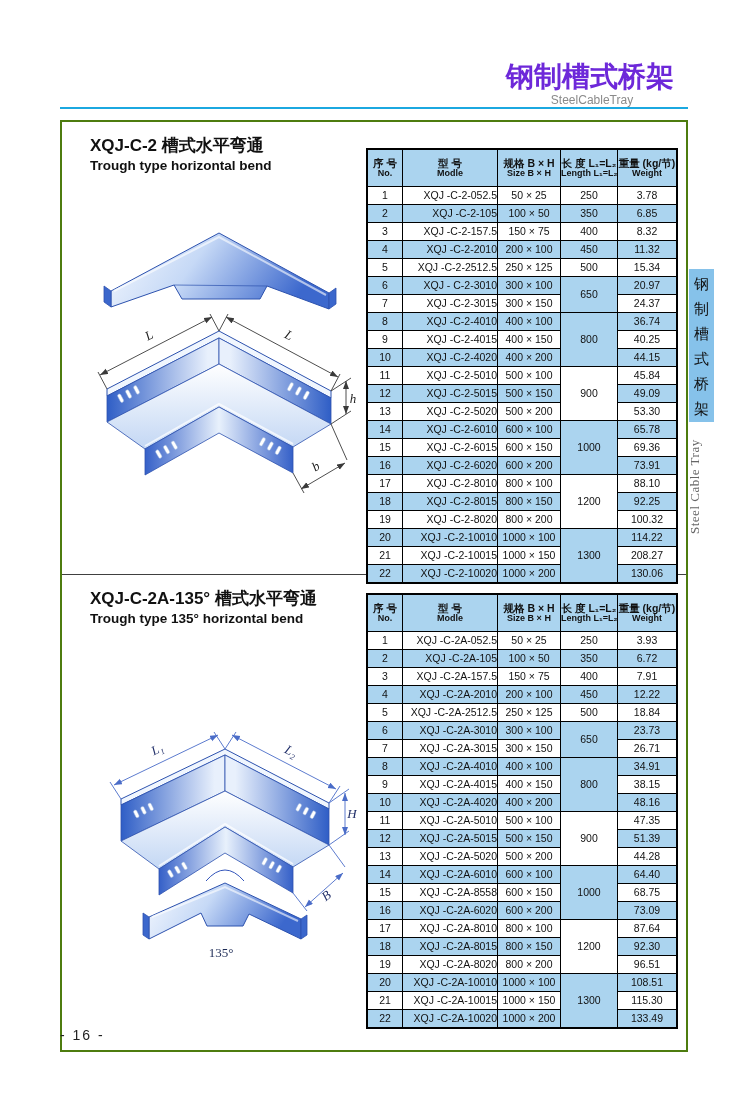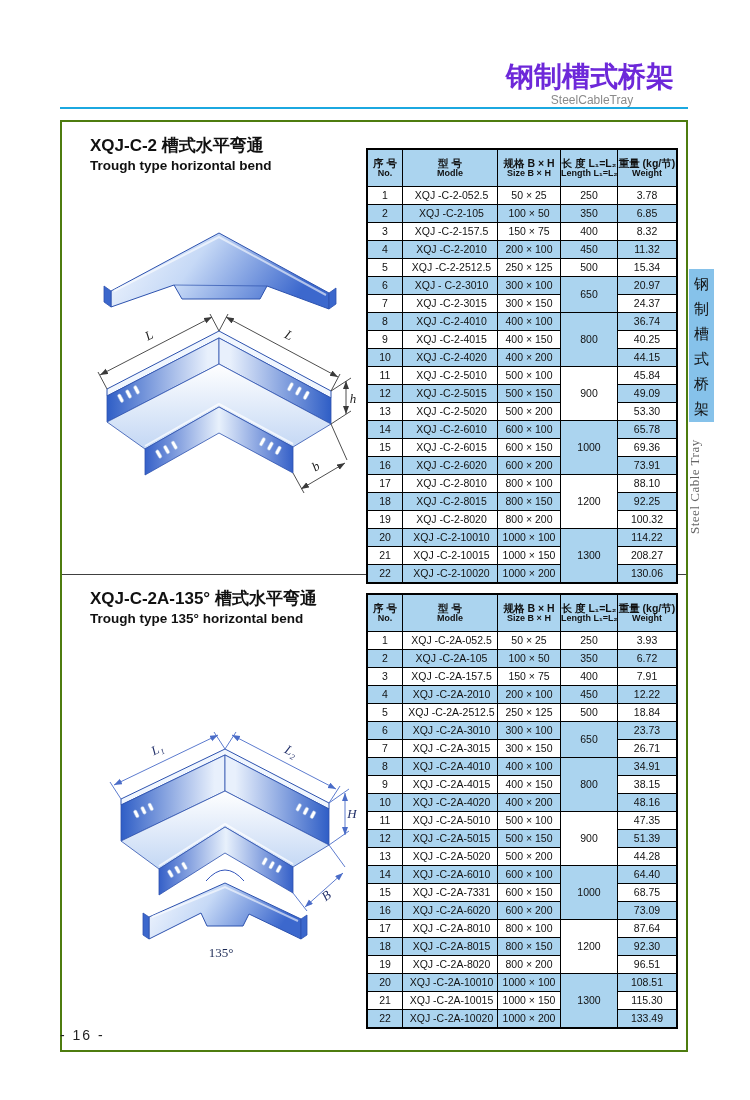--- a/index.html
+++ b/index.html
@@ -23,21 +23,21 @@
   #drawing1 {left:35px;top:105px;}
   #drawing2 {left:45px;top:146px;}
   
   .tbl-wrap {position:absolute;left:304px;width:312px;}
   #tbl1-wrap {top:26px;} #tbl2-wrap {top:18px;}
   table {border-collapse:collapse;width:100%;border:2px solid #000;table-layout:fixed;}
   th,td {border:1px solid #000;text-align:center;padding:0;font-size:10.5px;height:17px;line-height:1.05;
          overflow:hidden;white-space:nowrap;}
   thead th {background:#ABD4EF;height:36px;font-weight:bold;vertical-align:middle;}
   thead th .en {font-size:9px;font-weight:bold;}
-  td.model {text-align:center;padding-left:3px;margin-left:48px;}
+  td.model {text-align:right;padding-left:3px;margin-left:48px;}
   tr.alt td {background:#ABD4EF;}
   td.lenspan {background:#fff;}
   .c-no{width:34px}.c-model{width:94px}.c-size{width:62px}.c-len{width:56px}
   
   .side-tab {position:absolute;left:689px;top:269px;width:25px;height:153px;background:#86C2EA;
              display:flex;flex-direction:column;justify-content:center;align-items:center;}
   .side-char {font-size:15px;line-height:25px;color:#111;}
   .side-en {position:absolute;left:687px;top:424px;width:28px;height:125px;writing-mode:vertical-rl;
             transform:rotate(180deg);font-family:"Liberation Serif",serif;font-size:13px;color:#666;
             text-align:center;letter-spacing:.5px;white-space:nowrap;}
@@ -514,21 +514,21 @@
             </tr>
             <tr class="alt">
               <td>14</td>
               <td class="model">XQJ -C-2A-6010</td>
               <td>600 × 100</td>
               <td class="lenspan" rowspan="3">1000</td>
               <td>64.40</td>
             </tr>
             <tr>
               <td>15</td>
-              <td class="model">XQJ -C-2A-7331</td>
+              <td class="model">XQJ -C-2A-8558</td>
               <td>600 × 150</td>
               <td>68.75</td>
             </tr>
             <tr class="alt">
               <td>16</td>
               <td class="model">XQJ -C-2A-6020</td>
               <td>600 × 200</td>
               <td>73.09</td>
             </tr>
             <tr>

